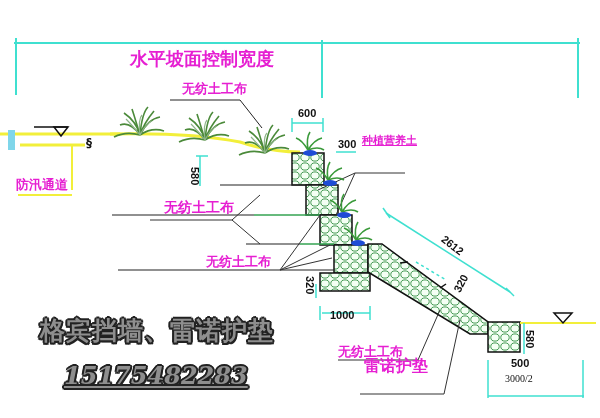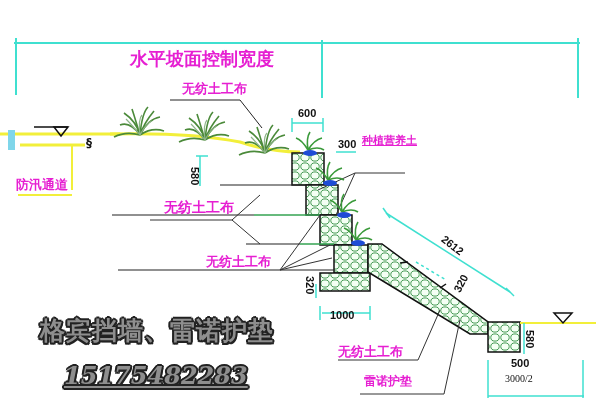--- a/index.html
+++ b/index.html
@@ -137,21 +137,21 @@
   </g>
 </svg>
 
 <div class="lbl" style="left:130px;top:50px;font-size:18px;">水平坡面控制宽度</div>
 <div class="lbl" style="left:182px;top:82px;font-size:13px;">无纺土工布</div>
 <div class="lbl" style="left:16px;top:178px;font-size:13px;">防汛通道</div>
 <div class="lbl" style="left:164px;top:200px;font-size:14px;">无纺土工布</div>
 <div class="lbl" style="left:362px;top:135px;font-size:11px;text-decoration:underline;">种植营养土</div>
 <div class="lbl" style="left:206px;top:255px;font-size:13px;">无纺土工布</div>
 <div class="lbl" style="left:338px;top:345px;font-size:13px;">无纺土工布</div>
-<div class="lbl" style="left:364px;top:375px;font-size:12px;">雷诺护垫</div>
+<div class="lbl" style="left:364px;top:358px;font-size:16px;">雷诺护垫</div>
 
 <div class="dim" style="left:298px;top:108px;">600</div>
 <div class="dim" style="left:338px;top:139px;">300</div>
 <div class="dim" style="left:200px;top:167px;transform:rotate(90deg);transform-origin:left top;">580</div>
 <div class="dim" style="left:315px;top:276px;transform:rotate(90deg);transform-origin:left top;">320</div>
 <div class="dim" style="left:330px;top:310px;">1000</div>
 <div class="dim" style="left:440px;top:240px;transform:rotate(38deg);">2612</div>
 <div class="dim" style="left:452px;top:278px;transform:rotate(-62deg);">320</div>
 <div class="dim" style="left:535px;top:330px;transform:rotate(90deg);transform-origin:left top;">580</div>
 <div class="dim" style="left:491px;top:358px;margin-left:20px;">500</div>

